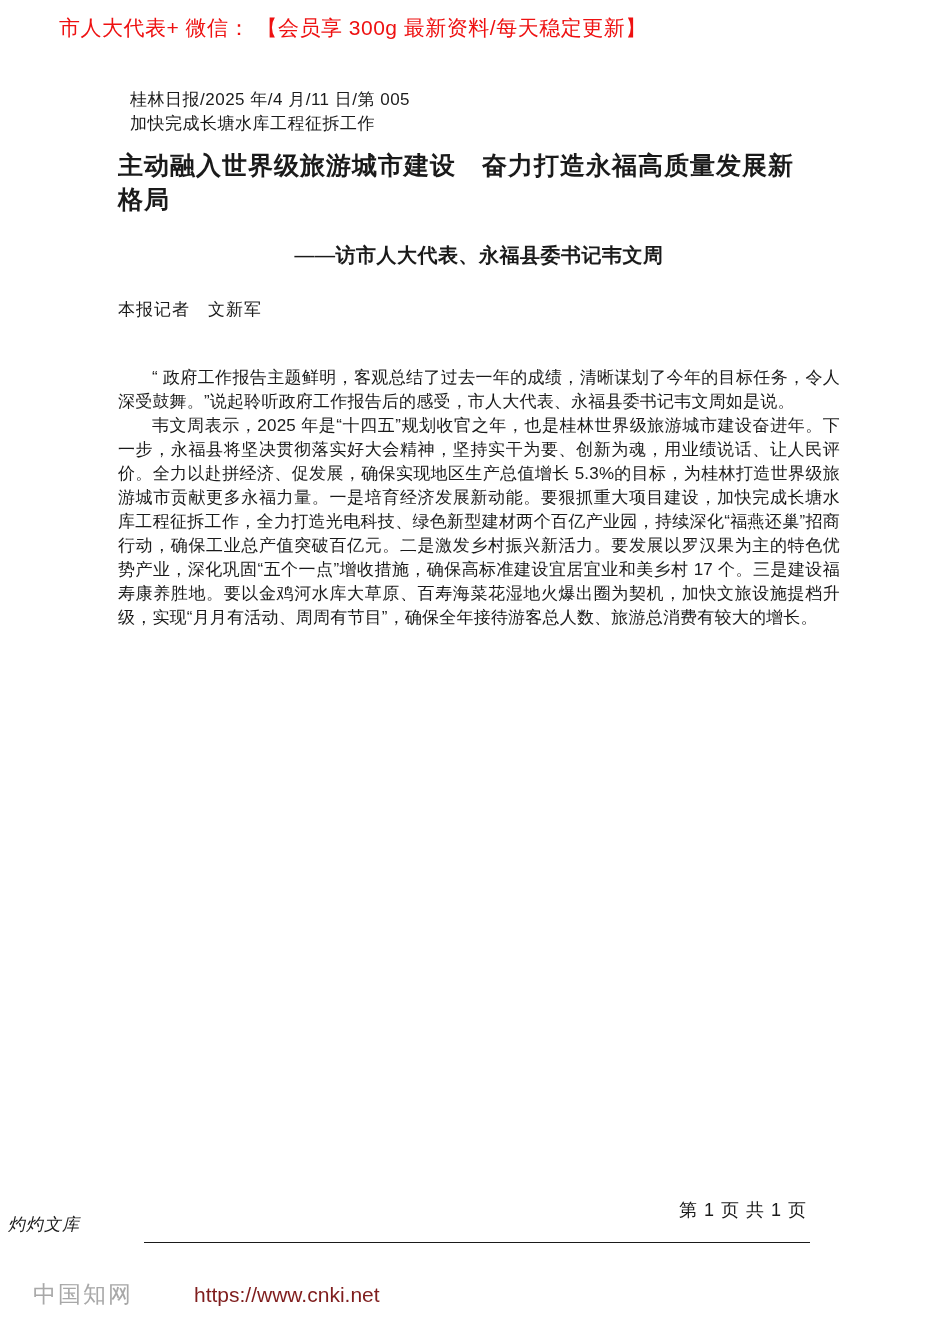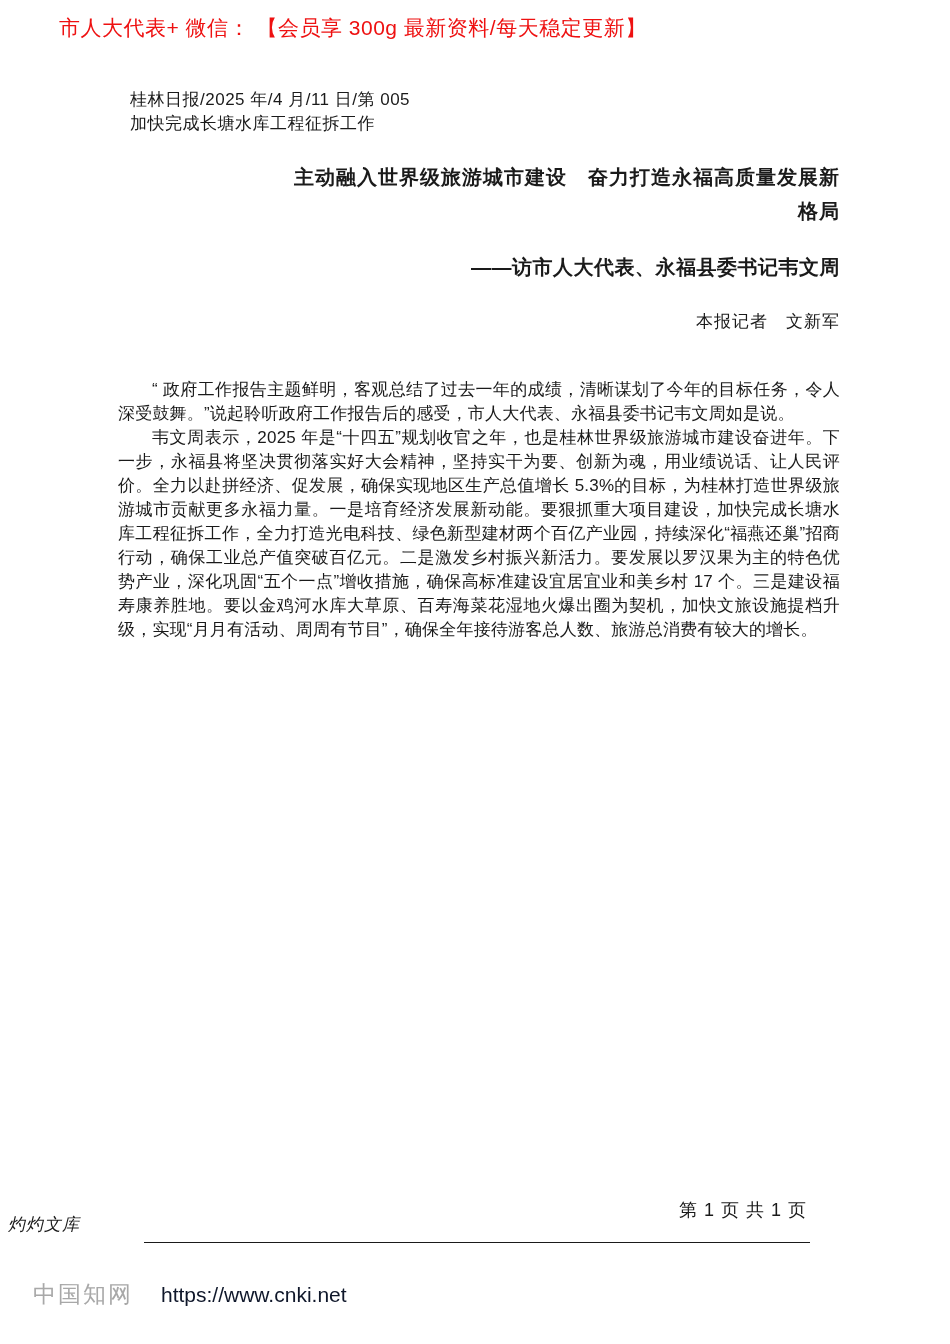--- a/index.html
+++ b/index.html
@@ -24,40 +24,41 @@
     width: 722px;
   }
   .source-block {
     margin-top: 88px;
     font-size: 17px;
     line-height: 24px;
     letter-spacing: 0.5px;
     margin-left: 12px;
   }
   .article-title {
-    margin-top: 24px;
-    font-size: 20px;
+    margin-top: 12px;
+    font-size: 25px;
     font-weight: 700;
     line-height: 34px;
-    text-align: right;
+    text-align: left;
     letter-spacing: 1px;
   }
   .article-subtitle {
     margin-top: 27px;
     font-size: 20px;
     font-weight: 700;
     line-height: 24px;
-    text-align: right;
+    text-align: center;
     letter-spacing: 0.5px;
+    font-family: Liberation Serif, serif;
   }
   .article-byline {
     margin-top: 32px;
     font-size: 17px;
     line-height: 22px;
-    text-align: right;
+    text-align: left;
     letter-spacing: 1px;
   }
   .article-body {
     margin-top: 45px;
   }
   .article-body p {
     margin: 0;
     font-size: 17px;
     line-height: 24px;
     text-align: justify;
@@ -81,30 +82,31 @@
     position: absolute;
     left: 144px; top: 1242px;
     width: 666px; height: 0;
     border-top: 1.5px solid #1a1a1a;
   }
   .cnki-watermark {
     position: absolute;
     left: 33px; top: 1279px;
     display: flex;
     align-items: baseline;
-    gap: 28px;
+    gap: 15px;
   }
   .cnki-logo-text {
     font-size: 23px;
     letter-spacing: 2px;
     color: #a8a8a8;
   }
   .cnki-url {
     font-size: 21px;
-    color: #0f172a;
+    color: #7f1d1d;
+    margin-left: 46px;
   }
 </style>
 </head>
 <body>
 
 <div class="promo-banner" style="color: rgb(238, 17, 17);">市人大代表+ 微信： 【会员享 300g 最新资料/每天稳定更新】</div>
 
 <div class="content">
 
   <div class="source-block">

